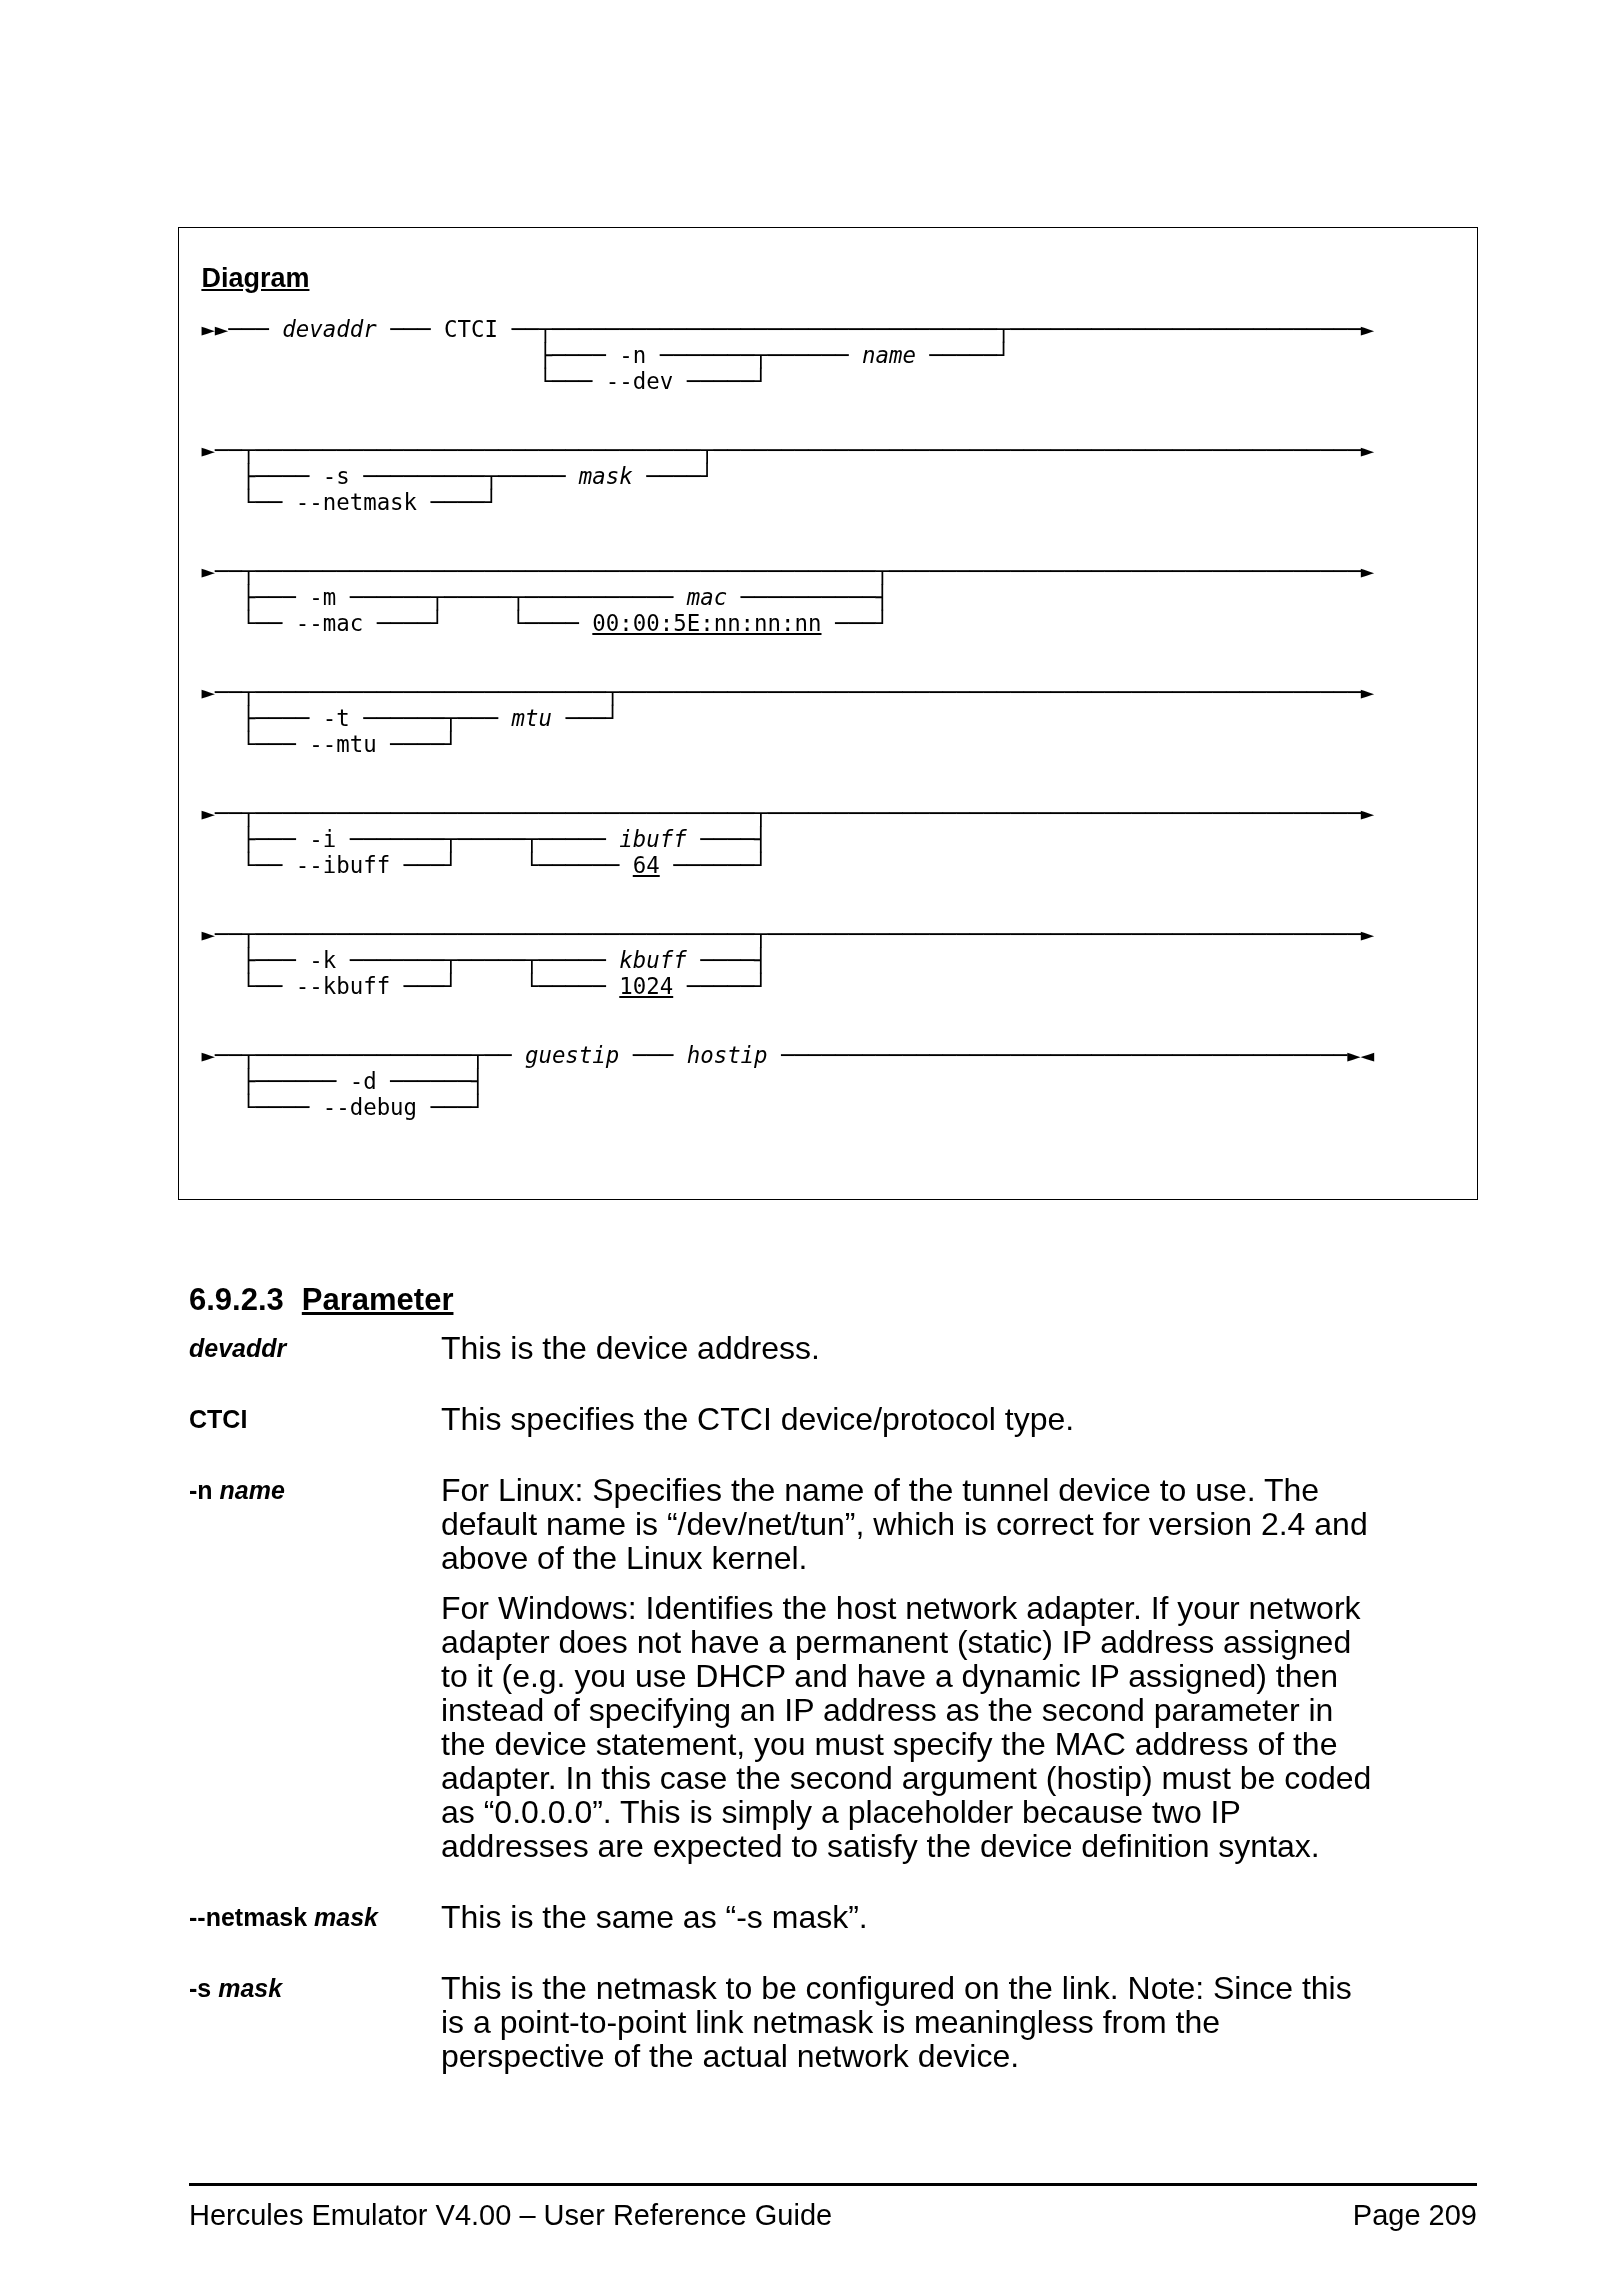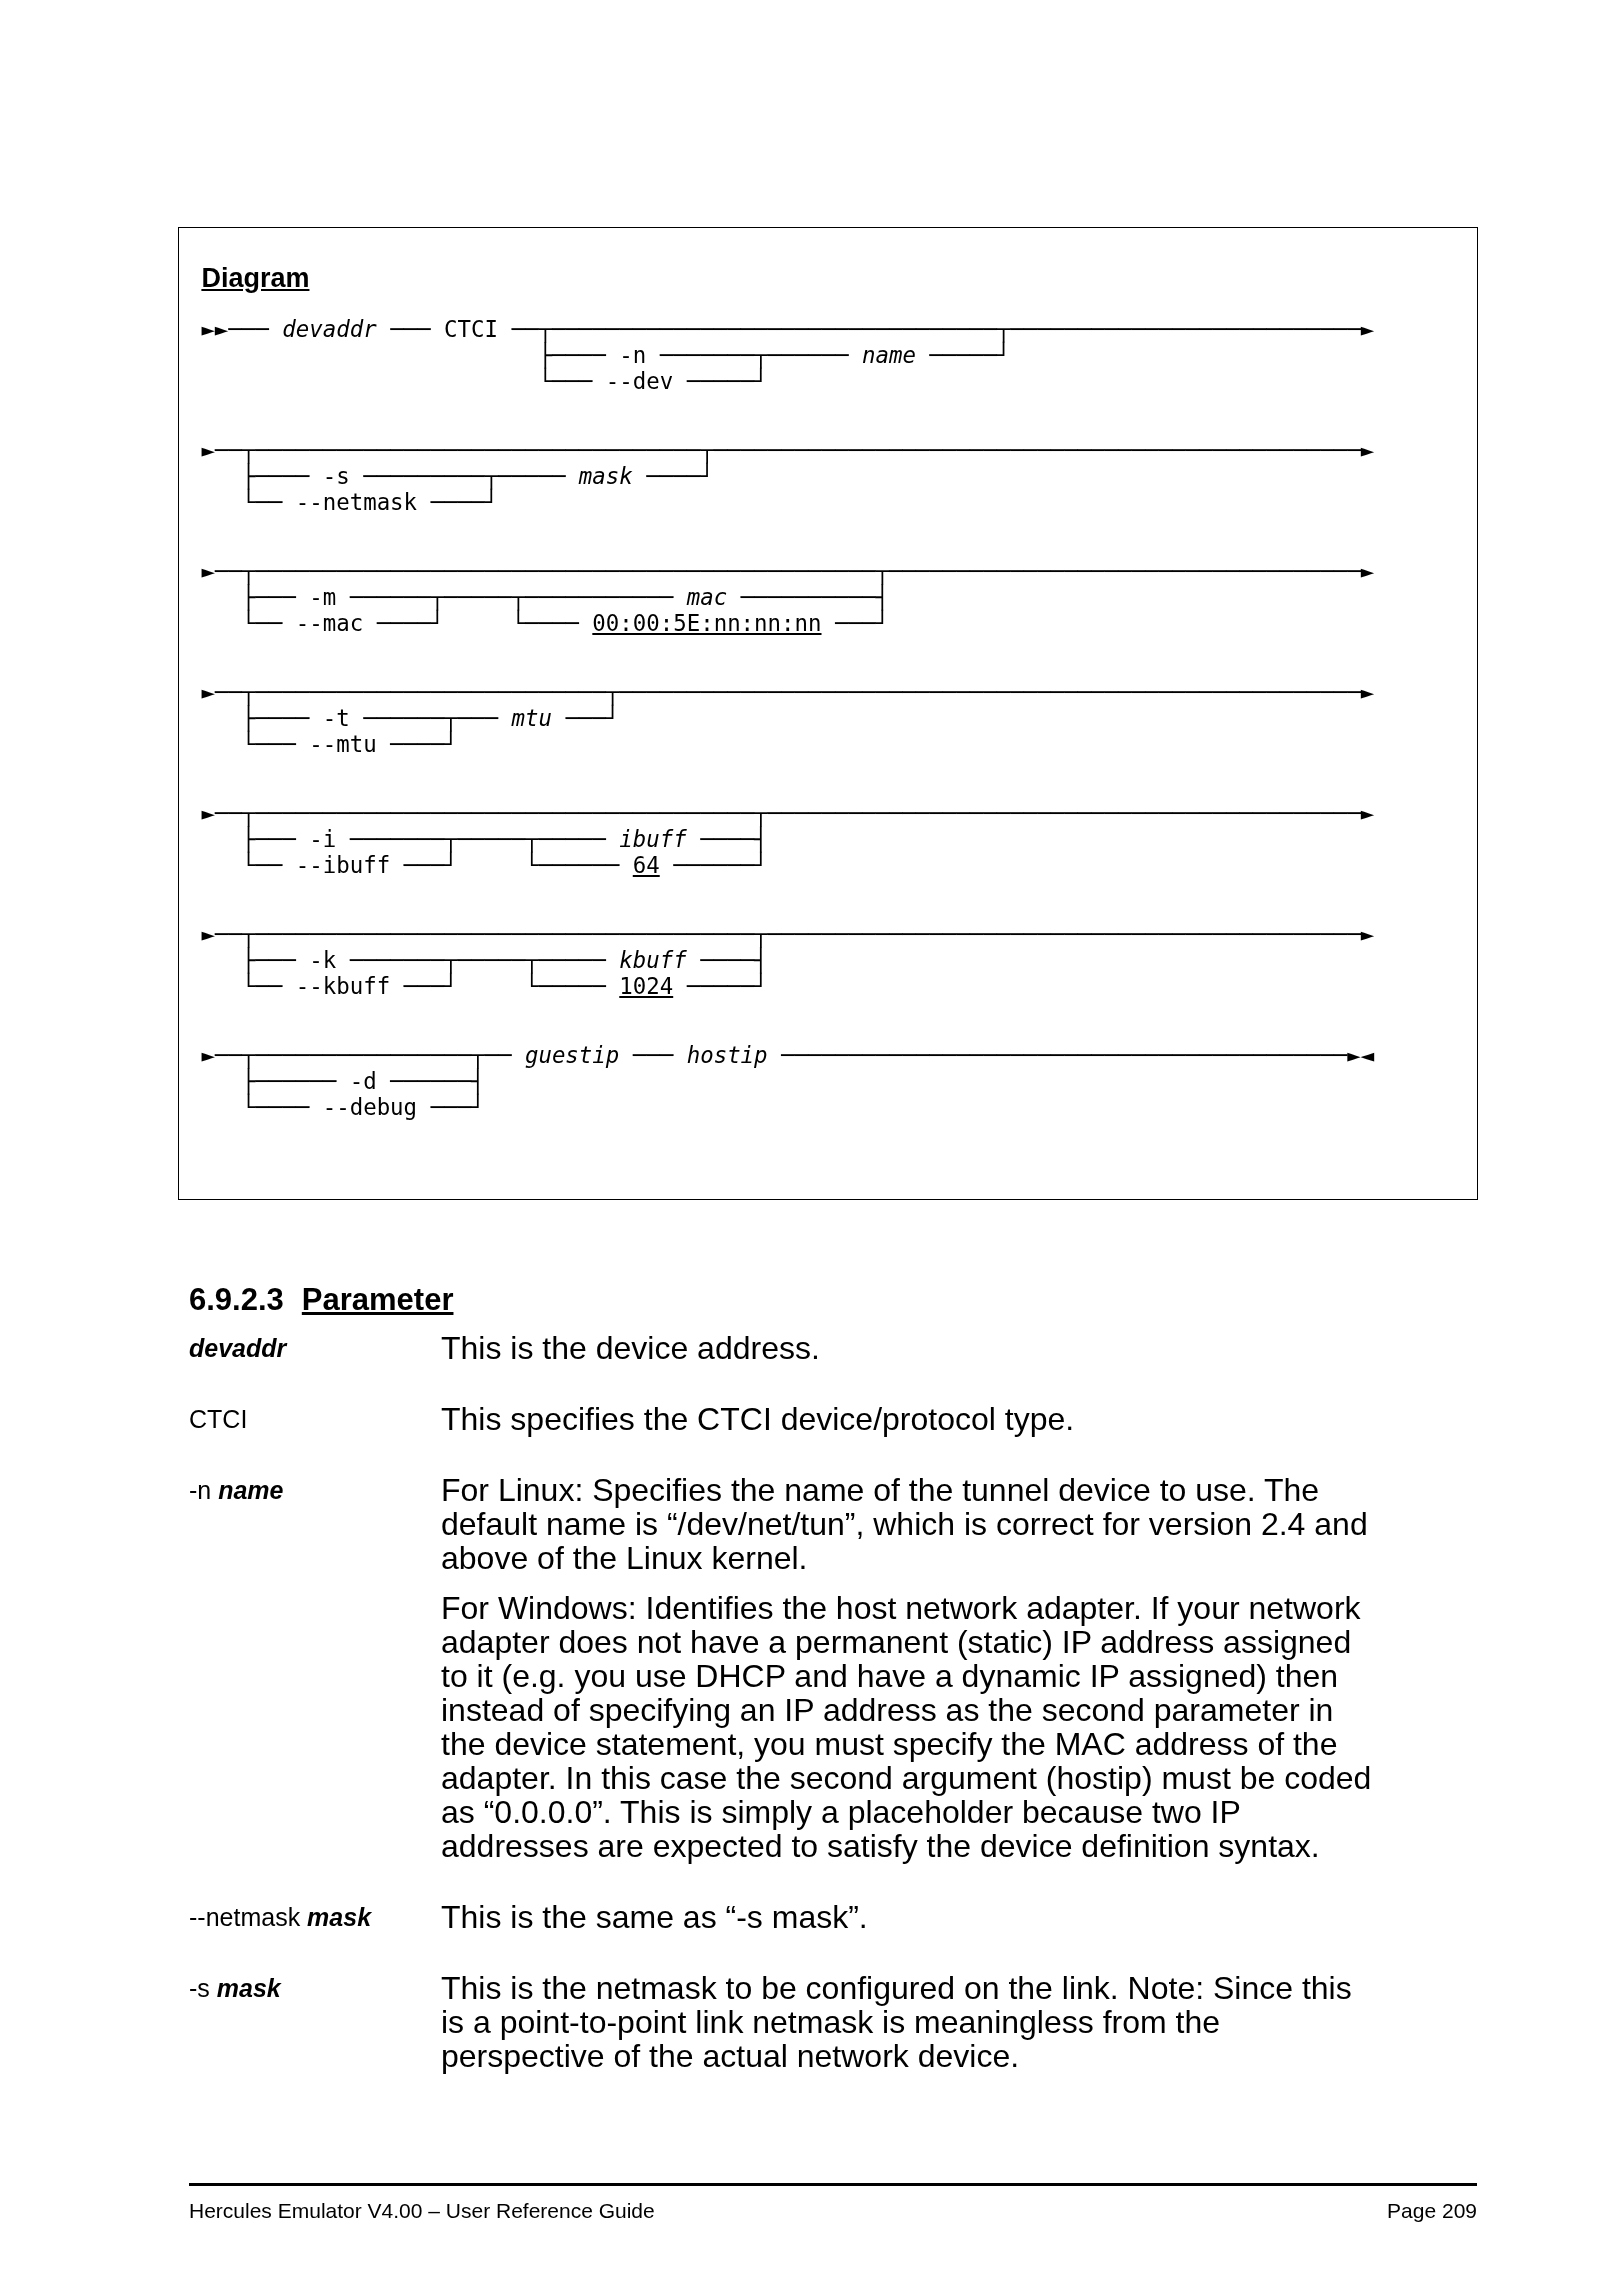--- a/index.html
+++ b/index.html
@@ -18,21 +18,21 @@
   }
   .syntax-diagram{margin-top:22px;}
   .rail-group{
     font-family:"DejaVu Sans Mono",monospace;
     font-size:22.4px;line-height:26px;white-space:pre;
     margin:0 0 43px 0;letter-spacing:0;
   }
   .rail-row{white-space:pre;height:26px;}
   .seg-it{font-style:italic;}
   .seg-ul{text-decoration:underline;}
-  .seg-b{font-weight:normal;text-align:center;}
+  .seg-b{font-weight:bold;text-align:center;}
   .seg-bi{font-weight:bold;font-style:italic;}
 
   
   .section-heading{
     position:absolute;left:189px;top:1281px;
     font-size:31px;font-weight:bold;line-height:1.2;
   }
   .section-heading .section-title{margin-left:18px;text-decoration:underline;}
 
   
@@ -44,21 +44,21 @@
   }
   .param-desc{width:942px;font-size:32px;line-height:34px;}
   .param-desc p{margin:0;}
   .param-desc p + p{margin-top:16px;}
 
   
   .footer-rule{position:absolute;left:189px;top:2183px;width:1288px;height:2.8px;background:#000;}
   .footer{
     position:absolute;left:189px;top:2197px;width:1288px;
     display:flex;justify-content:space-between;
-    font-size:21px;line-height:1.3;gap:28px;
+    font-size:29px;line-height:1.3;gap:28px;
   }
 </style>
 </head>
 <body>
 
 <div class="page">
 
   <div class="diagram-box">
     <div class="diagram-heading">Diagram</div>
     <div class="syntax-diagram">

